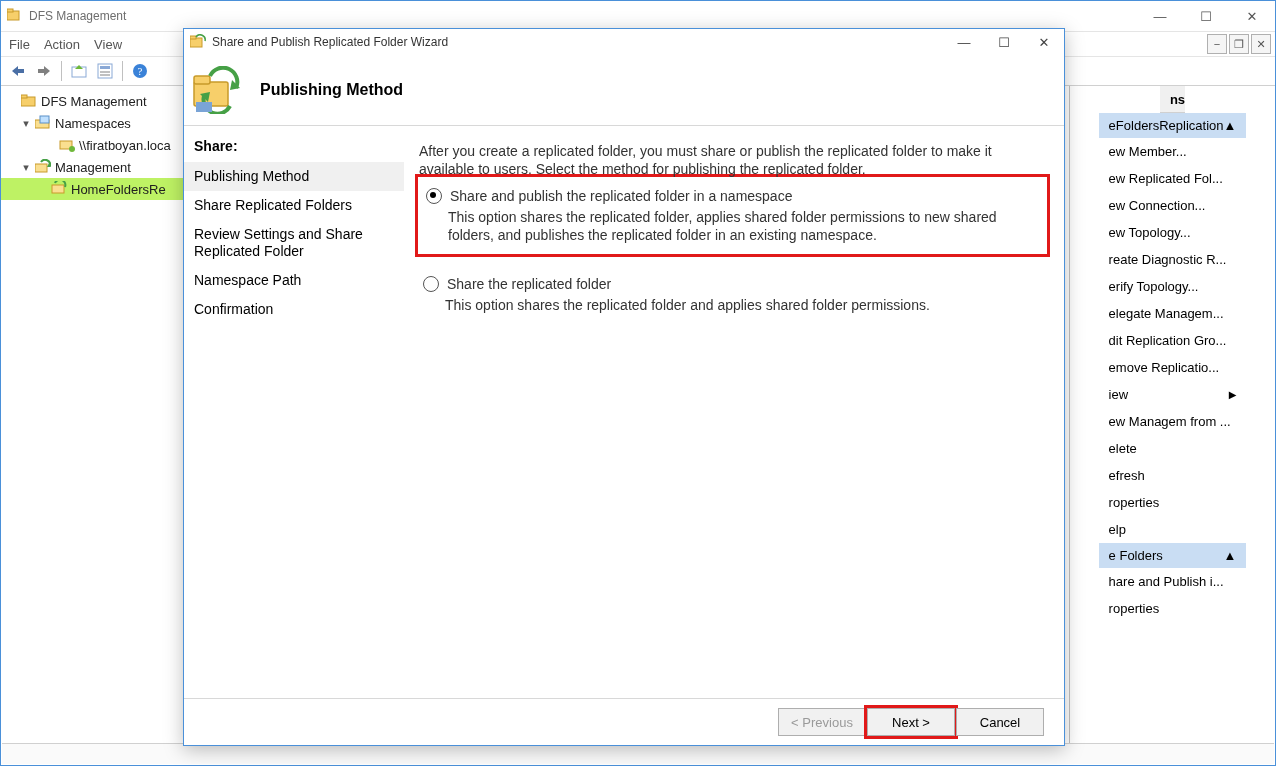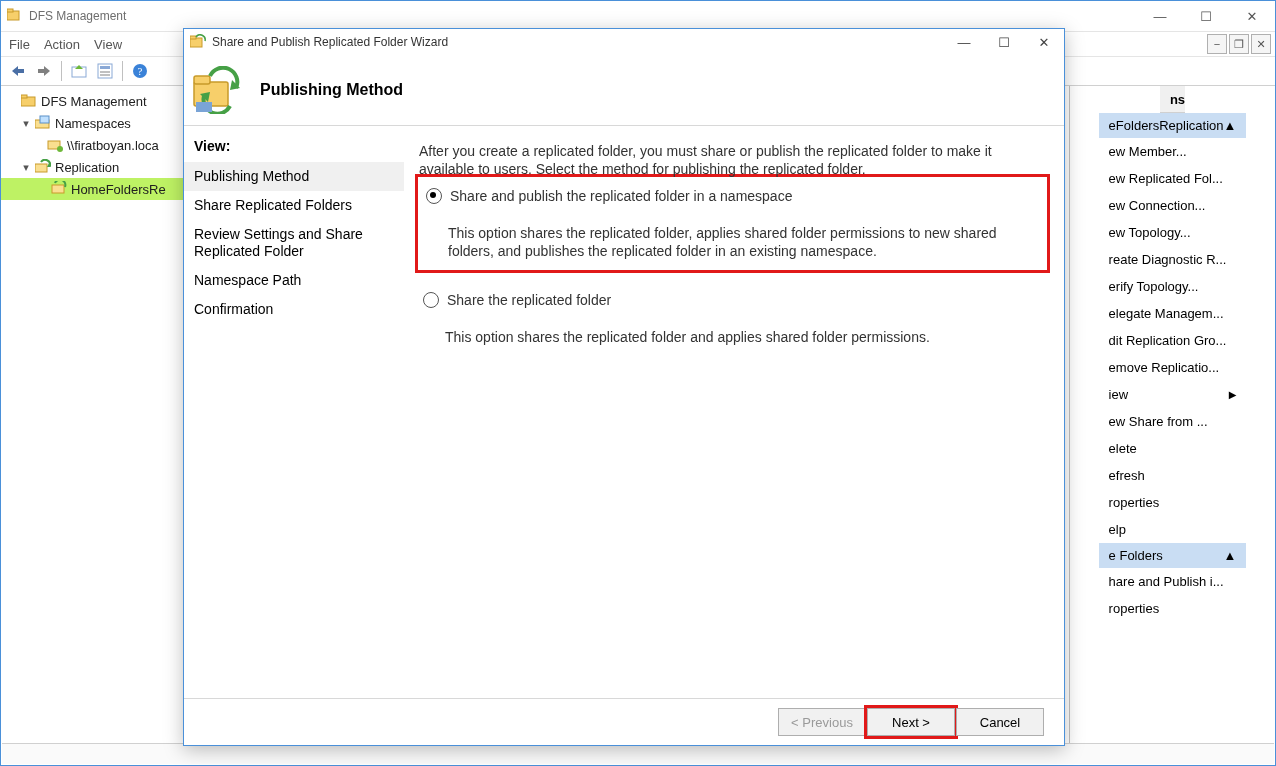--- a/index.html
+++ b/index.html
@@ -40,21 +40,21 @@
 .wz-header .htext{font-size:16px;font-weight:bold;}
 .wz-body{flex:1;display:flex;}
 .wz-steps{width:200px;border-right:1px solid transparent;padding:12px 10px;}
 .wz-steps .shead{font-size:14px;font-weight:bold;margin-bottom:8px;}
 .wz-steps .step{font-size:14px;padding:6px 0;line-height:17px;}
 .wz-steps .step.active{background:#f0f0f0;margin-left:-10px;margin-right:-10px;padding-left:10px;padding-right:10px;}
 .wz-content{flex:1;padding:16px 18px 10px 14px;font-size:14px;color:#333;}
 .wz-content .intro{line-height:18px;}
 .opt-block{padding:6px 4px;}
 .opt-row{display:flex;align-items:center;gap:8px;}
-.opt-desc{margin-left:22px;margin-top:20px;line-height:18px;}
+.opt-desc{margin-left:22px;margin-top:4px;line-height:18px;}
 .radio-dot{width:14px;height:14px;border:1px solid #555;border-radius:50%;position:relative;flex-shrink:0;margin-top:1px;}
 .radio-dot.sel:after{content:"";position:absolute;left:3px;top:3px;width:6px;height:6px;background:#000;border-radius:50%;}
 .highlight-red{border:3px solid #e11919;padding:4px;margin:-4px -4px 12px -4px;}
 .wz-footer{height:46px;border-top:1px solid #d8d8d8;display:flex;align-items:center;justify-content:flex-end;padding-right:20px;gap:1px;}
 .wz-btn{min-width:86px;height:26px;border:1px solid #aeaeae;background:#f1f1f1;font-size:13px;display:flex;align-items:center;justify-content:center;}
 .wz-btn.disabled{color:#9a9a9a;}
 .wz-btn.redbox{outline:3px solid #e11919;}
 
 .sq{width:100%;height:100%;display:block;}
 </style>
@@ -141,39 +141,39 @@
       <div class="tree-row" style="padding-left:18px;">
         <span class="exp">▾</span>
         <span class="ic">
             <svg class="sq" viewBox="0 0 16 16">
               <rect x="0" y="5" width="14" height="8" fill="#fadf90" stroke="#c89a2a"></rect>
               <rect x="5" y="1" width="9" height="7" fill="#bfe0ff" stroke="#5a90c8"></rect>
             </svg>
           </span>
         <span>Namespaces</span>
       </div>
-      <div class="tree-row" style="padding-left:44px;">
+      <div class="tree-row" style="padding-left:56px;">
         <span class="ic">
             <svg class="sq" viewBox="0 0 16 16">
               <rect x="1" y="4" width="12" height="8" fill="#fadf90" stroke="#c89a2a"></rect>
               <circle cx="13" cy="12" r="3" fill="#6fb83a"></circle>
             </svg>
           </span>
         <span>\\firatboyan.loca</span>
       </div>
       <div class="tree-row" style="padding-left:18px;">
         <span class="exp">▾</span>
         <span class="ic">
             <svg class="sq" viewBox="0 0 16 16">
               <rect x="0" y="5" width="12" height="8" fill="#fadf90" stroke="#c89a2a"></rect>
               <path d="M6 3 A5 5 0 0 1 15 7" fill="none" stroke="#46a046" stroke-width="2"></path>
               <polygon points="14,4 16,8 12,8" fill="#46a046"></polygon>
             </svg>
           </span>
-        <span>Replication</span>
+        <span>Management</span>
       </div>
       <div class="tree-row tree-sel" style="padding-left:48px;">
         <span class="ic">
             <svg class="sq" viewBox="0 0 16 16">
               <rect x="1" y="4" width="12" height="8" fill="#fadf90" stroke="#c89a2a"></rect>
               <path d="M4 2 A5 5 0 0 1 14 6" fill="none" stroke="#46a046" stroke-width="2"></path>
             </svg>
           </span>
         <span>HomeFoldersRe</span>
       </div>
@@ -213,21 +213,21 @@
             <span>dit Replication Gro...</span>
           </div>
         <div class="act-item">
             <span>emove Replicatio...</span>
           </div>
         <div class="act-item">
             <span>iew</span>
             <span class="arrow">▶</span>
           </div>
         <div class="act-item">
-            <span>ew Share from ...</span>
+            <span>ew Managem from ...</span>
           </div>
         <div class="act-item">
             <span>elete</span>
           </div>
         <div class="act-item">
             <span>efresh</span>
           </div>
         <div class="act-item">
             <span>roperties</span>
           </div>
@@ -278,21 +278,21 @@
         <path d="M38 40 A14 14 0 0 1 12 30" fill="none" stroke="#46a046" stroke-width="4"></path>
         <polygon points="16,36 8,28 18,26" fill="#46a046"></polygon>
         <rect x="4" y="36" width="16" height="10" fill="#7aa4d6"></rect>
       </svg>
     </span>
     <span class="htext">Publishing Method</span>
   </div>
 
   <div class="wz-body">
     <div class="wz-steps">
-      <div class="shead">View:</div>
+      <div class="shead">Share:</div>
       <div class="step active">Publishing Method</div>
       <div class="step">Share Replicated Folders</div>
       <div class="step">Review Settings and Share Replicated Folder</div>
       <div class="step">Namespace Path</div>
       <div class="step">Confirmation</div>
     </div>
 
     <div class="wz-content">
       <div class="intro">After you create a replicated folder, you must share or publish the replicated folder to make it available to users. Select the method for publishing the replicated folder.</div>
 

